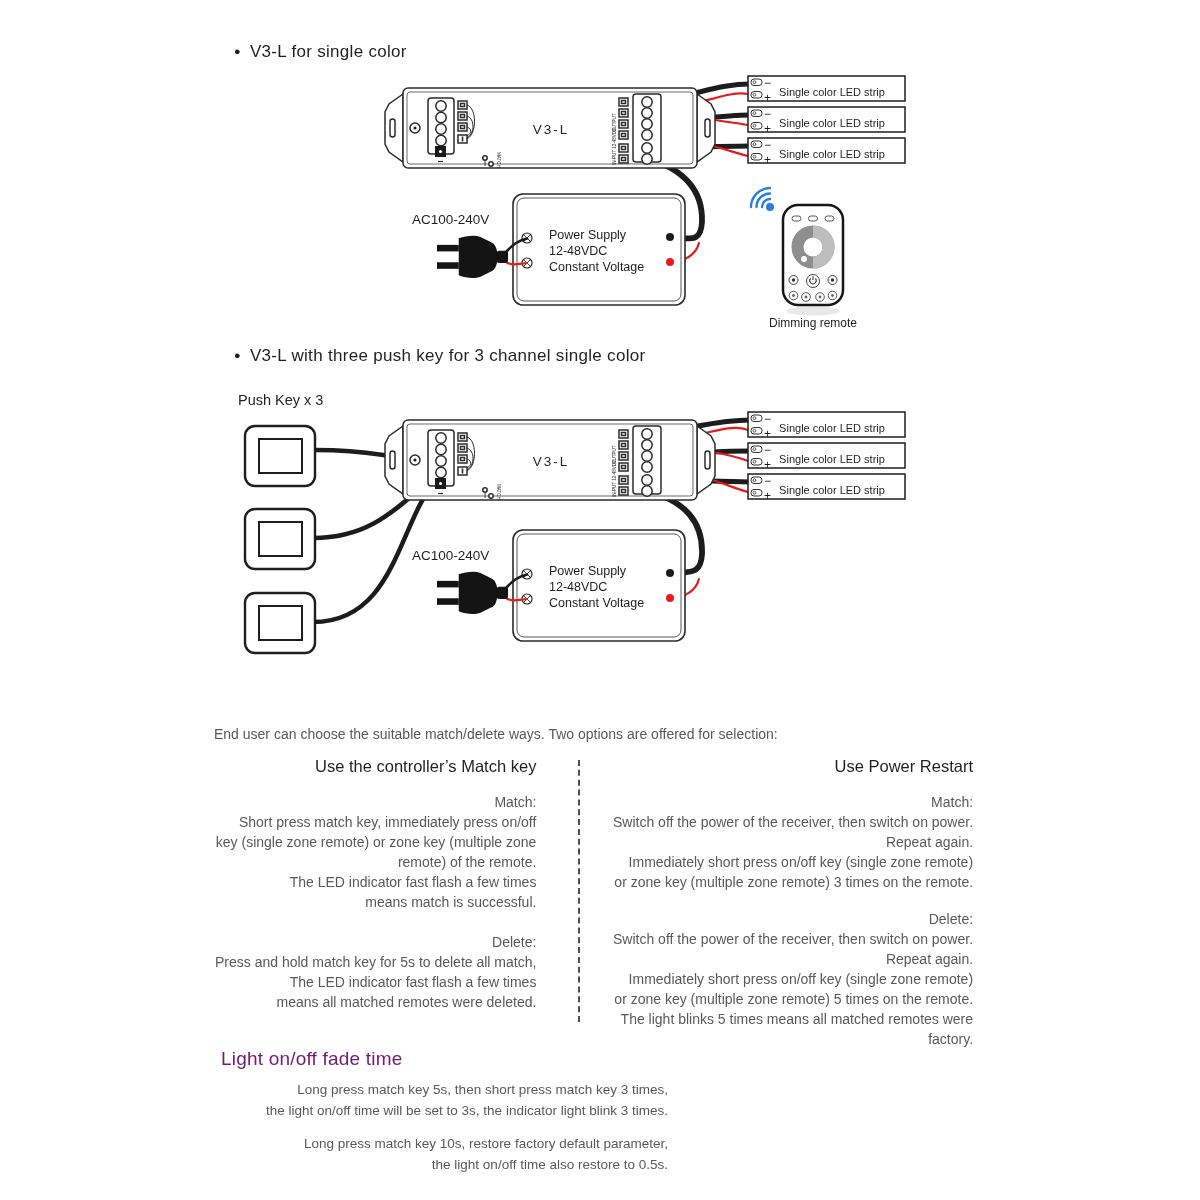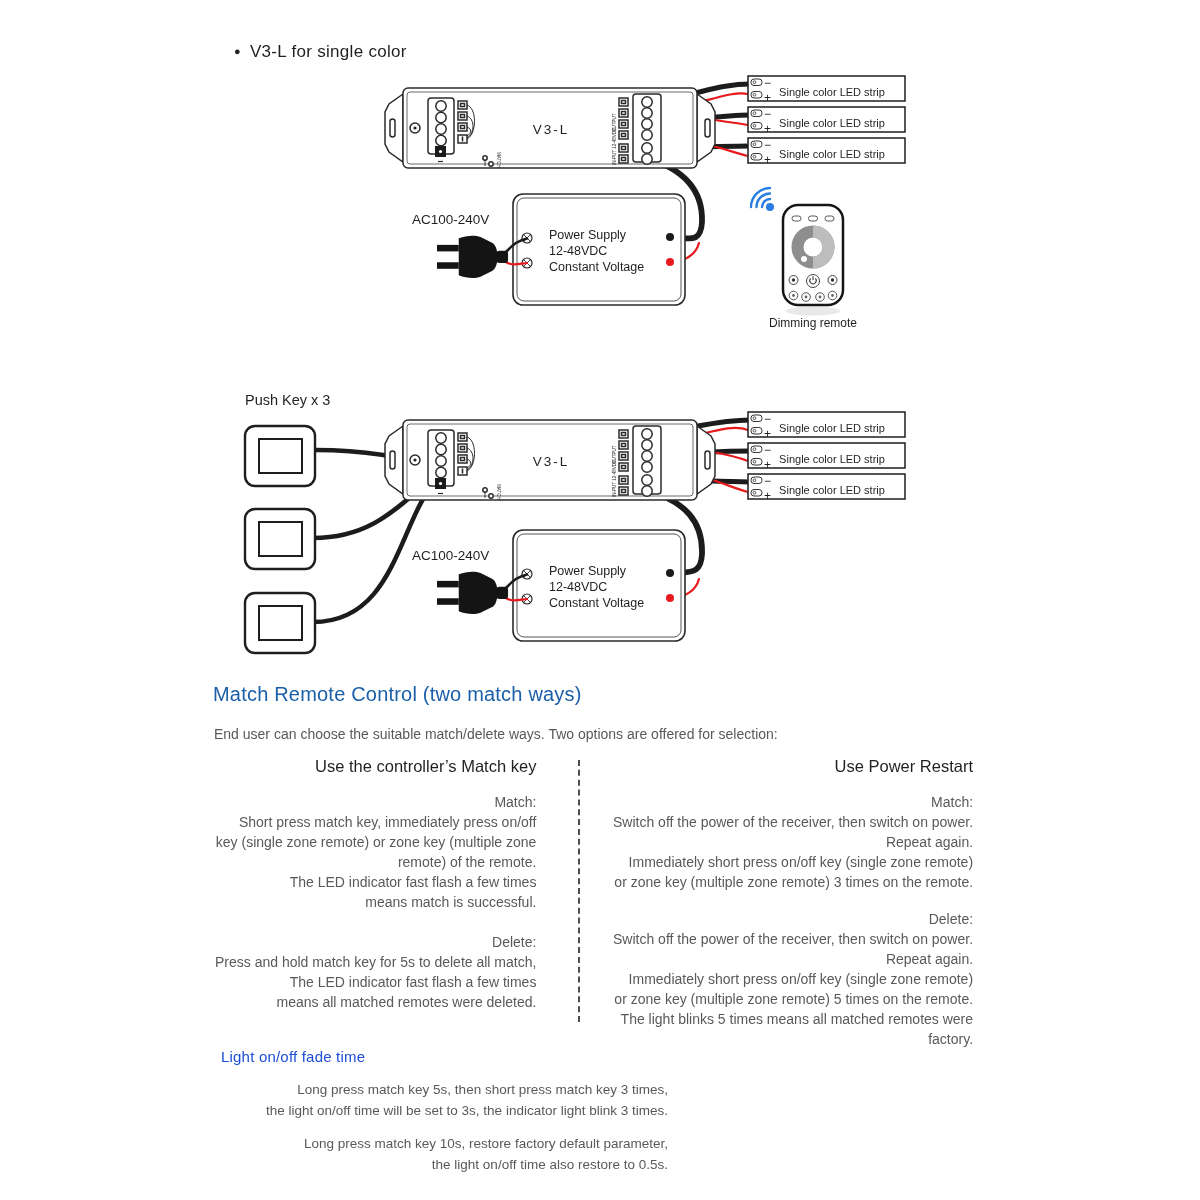--- a/index.html
+++ b/index.html
@@ -3,21 +3,21 @@
 <meta charset="utf-8">
 <style>
   html,body{margin:0;padding:0;background:#ffffff;}
   .page{position:relative;width:1107px;height:1200px;background:#fff;overflow:hidden;
         font-family:"Liberation Sans", sans-serif;color:#231f20;}
   .abs{position:absolute;}
   .bullet-heading{font-size:17px;color:#231f20;white-space:nowrap;letter-spacing:0.3px;}
   .bullet-dot{display:inline-block;font-size:11px;vertical-align:2px;margin-right:9px;}
   .small-label{font-size:14.5px;color:#231f20;white-space:nowrap;}
   .blue-title{font-size:20px;color:#1a5fa8;white-space:nowrap;letter-spacing:0.2px;}
-  .blue-title2{font-size:15px;color:#1d4ed8;white-space:nowrap;letter-spacing:0.2px;}
+  .blue-title2{font-size:19px;color:#701a75;white-space:nowrap;letter-spacing:0.2px;}
   .intro{font-size:14px;color:#58595b;white-space:nowrap;}
   .col{position:absolute;text-align:right;}
   .col h3{font-size:16.5px;color:#231f20;font-weight:normal;margin:0 0 16px 0;white-space:nowrap;}
   .para{margin:0 0 17px 0;}
   .para .line{display:block;font-size:14px;line-height:20px;color:#58595b;white-space:nowrap;}
   .fade-para .line{display:block;font-size:13.5px;line-height:20.5px;color:#58595b;white-space:nowrap;margin-left:44px;}
   .fade-para{margin:0 0 13px 0;}
   .divider{border-left:2px dashed #4d4d4d;width:0;}
   svg text{font-family:"Liberation Sans", sans-serif;fill:#231f20;}
   .ln{fill:#ffffff;stroke:#2b2b2b;stroke-width:1.5;}
@@ -30,22 +30,23 @@
   .loop{fill:none;stroke:#2b2b2b;stroke-width:1;}
   .tinytxt{font-size:4.5px;fill:#2b2b2b;}
 </style>
 </head>
 <body>
 
 <div class="page">
 
   <div class="abs bullet-heading" style="left:234px;top:42px;"><span class="bullet-dot">●</span><span>V3-L for single color</span></div>
 
-
-  <div class="abs small-label" style="left:238px;top:392px;margin-left:7px;">Push Key x 3</div>
+  <div class="abs bullet-heading" style="left:234px;top:346px;"><span class="bullet-dot">●</span><span>V3-L with three push key for 3 channel single color</span></div>
+
+  <div class="abs small-label" style="left:238px;top:392px;">Push Key x 3</div>
 
   <svg class="abs" style="left:0;top:0;" width="1200" height="1200" viewBox="0 0 1200 1200">
     <defs>
       <g id="ctrl">
         <path class="ln" d="M22,6 L8,16 L4,24 L4,56 L8,64 L22,74 Z"></path>
         <rect class="ln" x="9" y="31" width="5" height="18" rx="2.5" stroke-width="1"></rect>
         <path class="ln" d="M316,6 L330,16 L334,24 L334,56 L330,64 L316,74 Z"></path>
         <rect class="ln" x="324" y="31" width="5" height="18" rx="2.5" stroke-width="1"></rect>
         <rect class="ln" x="22" y="0" width="294" height="80" rx="5" stroke-width="1.6"></rect>
         <rect class="thin" x="26" y="4" width="286" height="72" rx="3"></rect>
@@ -292,21 +293,20 @@
 
       <g>
         <text x="412" y="560" font-size="13.5">AC100-240V</text>
         <path class="cord-b" d="M506,588 C512,582 516,577 527,574.5"></path>
         <path class="wire-r" d="M506,598 C512,602 518,600 527,599"></path>
         <use href="#plug" transform="translate(437,570) scale(1.45)"></use>
       </g>
     </g>
   </svg>
 
-  <div class="abs blue-title" style="left:213px;top:683px;">Match Remote Control (two match ways)</div>
   <div class="abs intro" style="left:214px;top:726px;">End user can choose the suitable match/delete ways. Two options are offered for selection:</div>
 
   <div class="col" style="left:215px;top:757px;">
     <h3>Use the controller’s Match key</h3>
     <div class="para">
       <span class="line">Match:</span>
       <span class="line">Short press match key, immediately press on/off</span>
       <span class="line">key (single zone remote) or zone key (multiple zone</span>
       <span class="line">remote) of the remote.</span>
       <span class="line">The LED indicator fast flash a few times</span>

